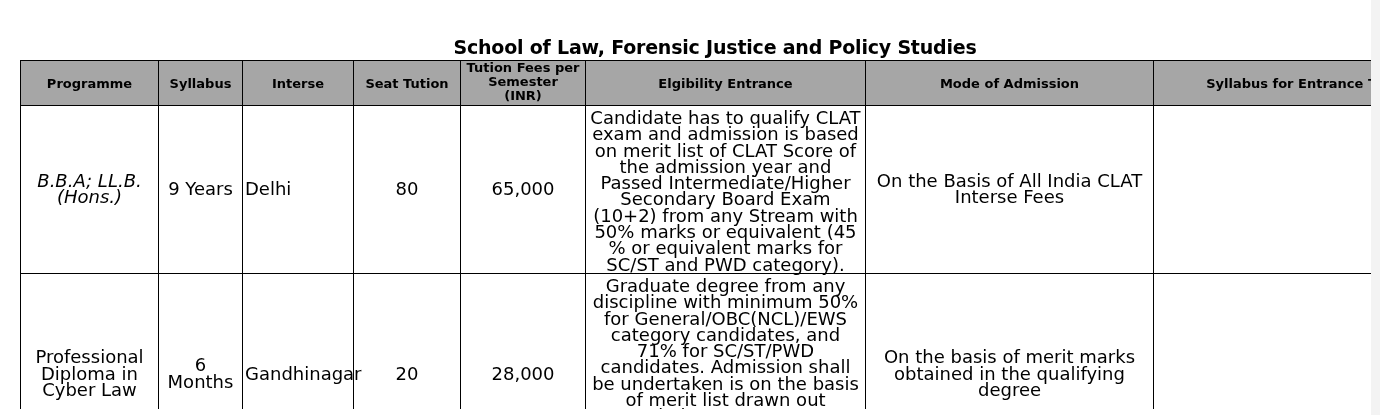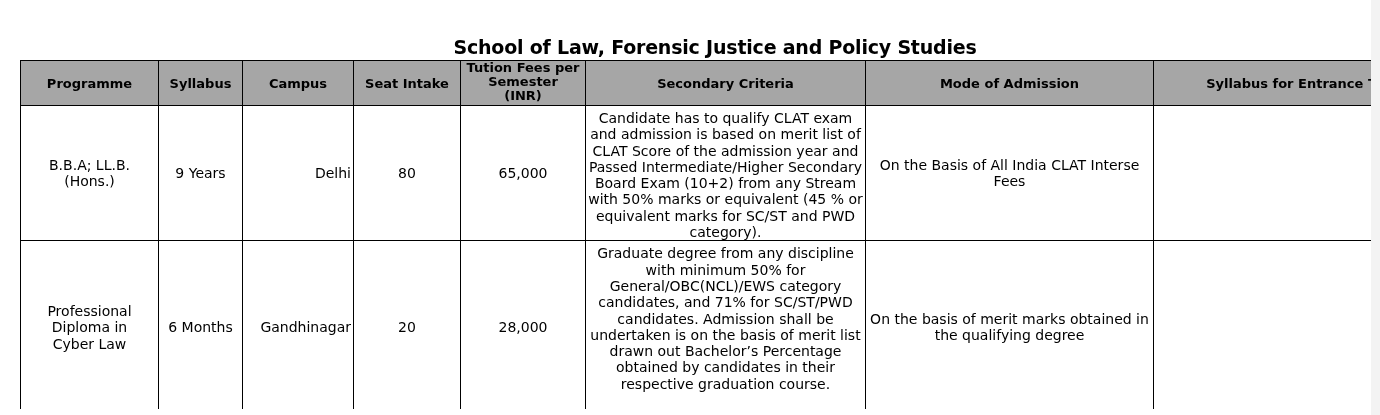--- a/index.html
+++ b/index.html
@@ -3,25 +3,25 @@
   <meta charset="utf-8">
   <style>
     html, body { margin: 0; padding: 0; background: #ffffff; }
     body { width: 1380px; height: 415px; position: relative; overflow: hidden;
            font-family: "DejaVu Sans", sans-serif; color: #000; }
     .viewport { position: absolute; left: 0; top: 0; width: 1371px; height: 409px; overflow: hidden; }
     .title { position: absolute; left: 0; top: 36px; width: 1430px; text-align: center;
              font-size: 19px; font-weight: bold; letter-spacing: -0.2px; }
     table { position: absolute; left: 20px; top: 60px; border-collapse: collapse; table-layout: fixed;
             width: 1430px; }
-    th, td { border: 1.5px solid #000; font-size: 14px; padding: 0 2px; line-height: 16.3px; }
+    th, td { border: 1.5px solid #000; font-size: 18px; padding: 0 2px; line-height: 16.3px; }
     th { background: #a6a6a6; font-weight: bold; text-align: center; height: 44px; font-size: 13px; line-height: 15px; vertical-align: middle; }
     th.fee { font-size: 13px; line-height: 14px; padding-top: 0; vertical-align: top; overflow: hidden; }
     td { text-align: center; vertical-align: middle; }
-    td.left { text-align: right; margin-top: 20px; }
+    td.left { text-align: left; margin-top: 20px; }
     tr.r1 td { height: 121px; }
     tr.r2 td { height: 168px; }
     td.crit { vertical-align: top; padding-top: 4px; }
     tr.r2 td.crit { padding-top: 4px; }
     .scrollstrip { position: absolute; left: 1371px; top: 0; width: 9px; height: 415px; background: #f3f3f3; }
   </style>
 </head>
 <body>
 
 <div class="viewport">
@@ -35,35 +35,35 @@
       <col style="width:107px">
       <col style="width:125px">
       <col style="width:280px">
       <col style="width:288px">
       <col style="width:297px">
     </colgroup>
     <thead>
       <tr>
         <th>Programme</th>
         <th>Syllabus</th>
-        <th>Campus</th>
-        <th>Seat Intake</th>
+        <th>Interse</th>
+        <th>Seat Tution</th>
         <th class="fee">
           <div>Tution Fees per</div>
           <div>Semester</div>
           <div>(INR)</div>
         </th>
-        <th>Secondary Criteria</th>
+        <th>Elgibility Entrance</th>
         <th>Mode of Admission</th>
         <th style="white-space:nowrap;">Syllabus for Entrance Test</th>
       </tr>
     </thead>
     <tbody>
       <tr class="r1">
-        <td style="padding:0 8px;">B.B.A; LL.B. (Hons.)</td>
+        <td style="padding:0 8px;font-style:italic;">B.B.A; LL.B. (Hons.)</td>
         <td>9 Years</td>
         <td class="left">Delhi</td>
         <td>80</td>
         <td>65,000</td>
         <td class="crit">Candidate has to qualify CLAT exam and admission is based on merit list of CLAT Score of the admission year and Passed Intermediate/Higher Secondary Board Exam (10+2) from any Stream with 50% marks or equivalent (45 % or equivalent marks for SC/ST and PWD category).</td>
         <td>On the Basis of All India CLAT Interse Fees</td>
         <td></td>
       </tr>
       <tr class="r2">
         <td style="padding:0 8px;">Professional Diploma in Cyber Law</td>

